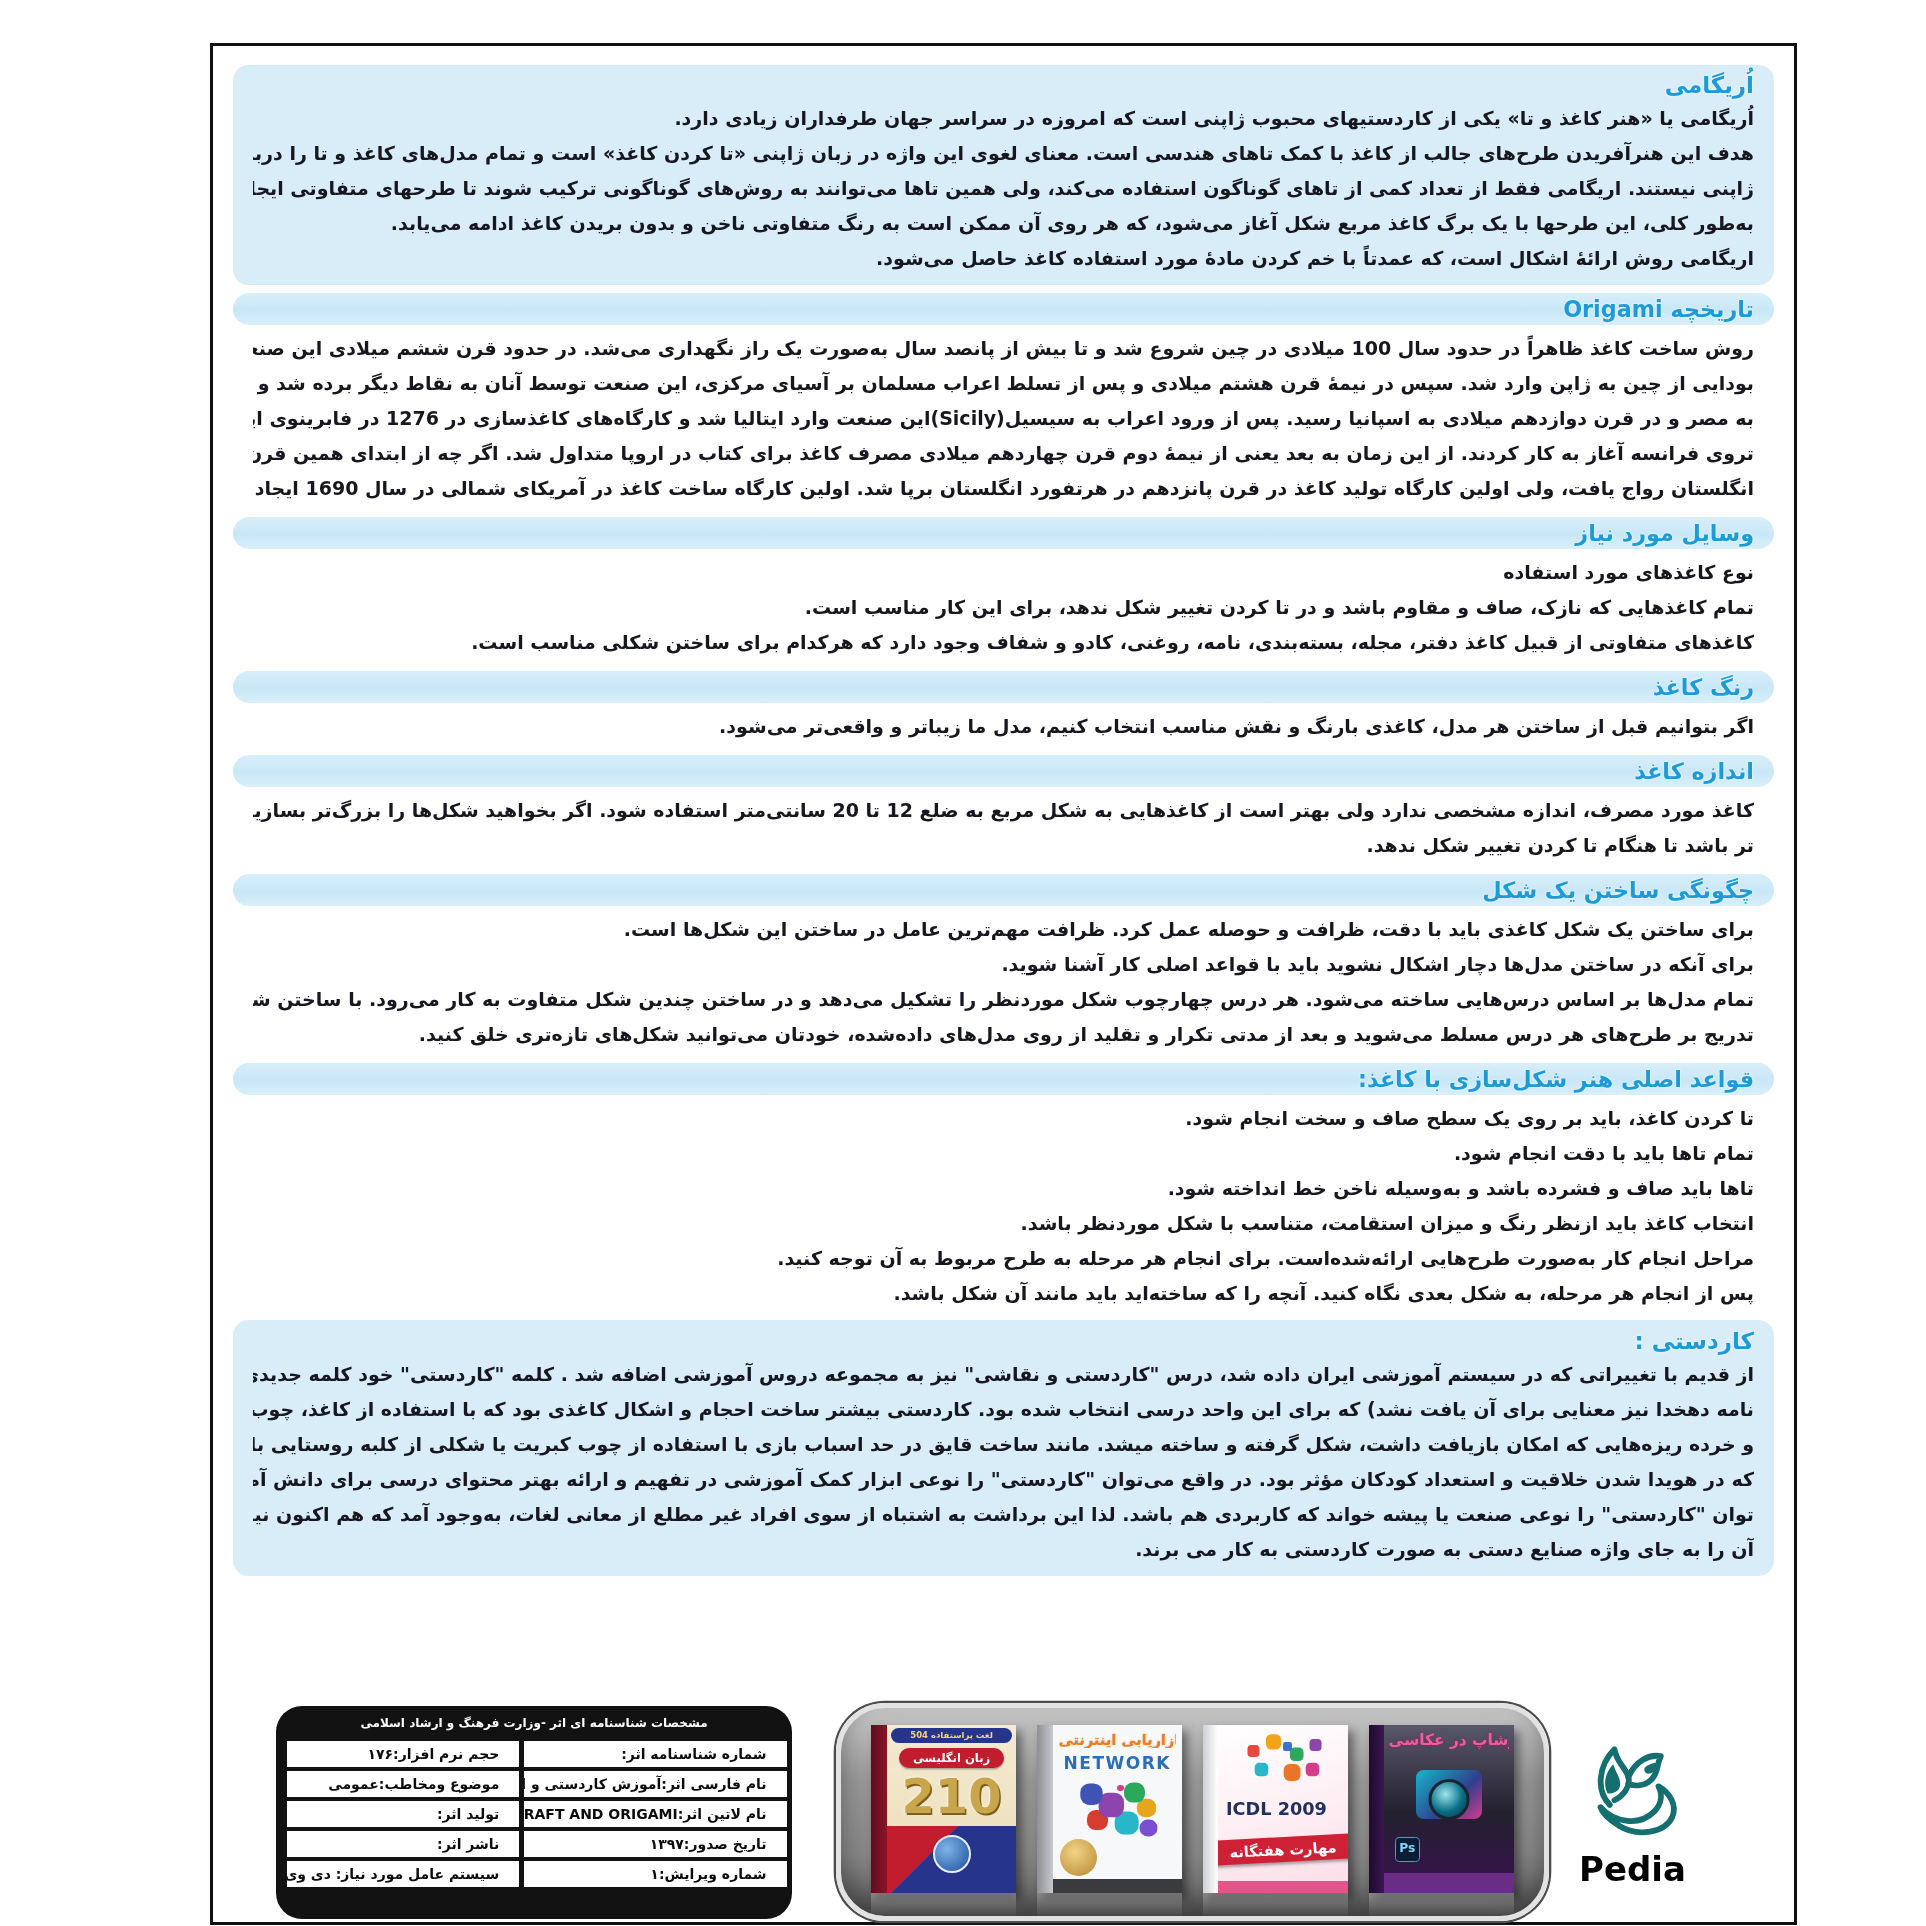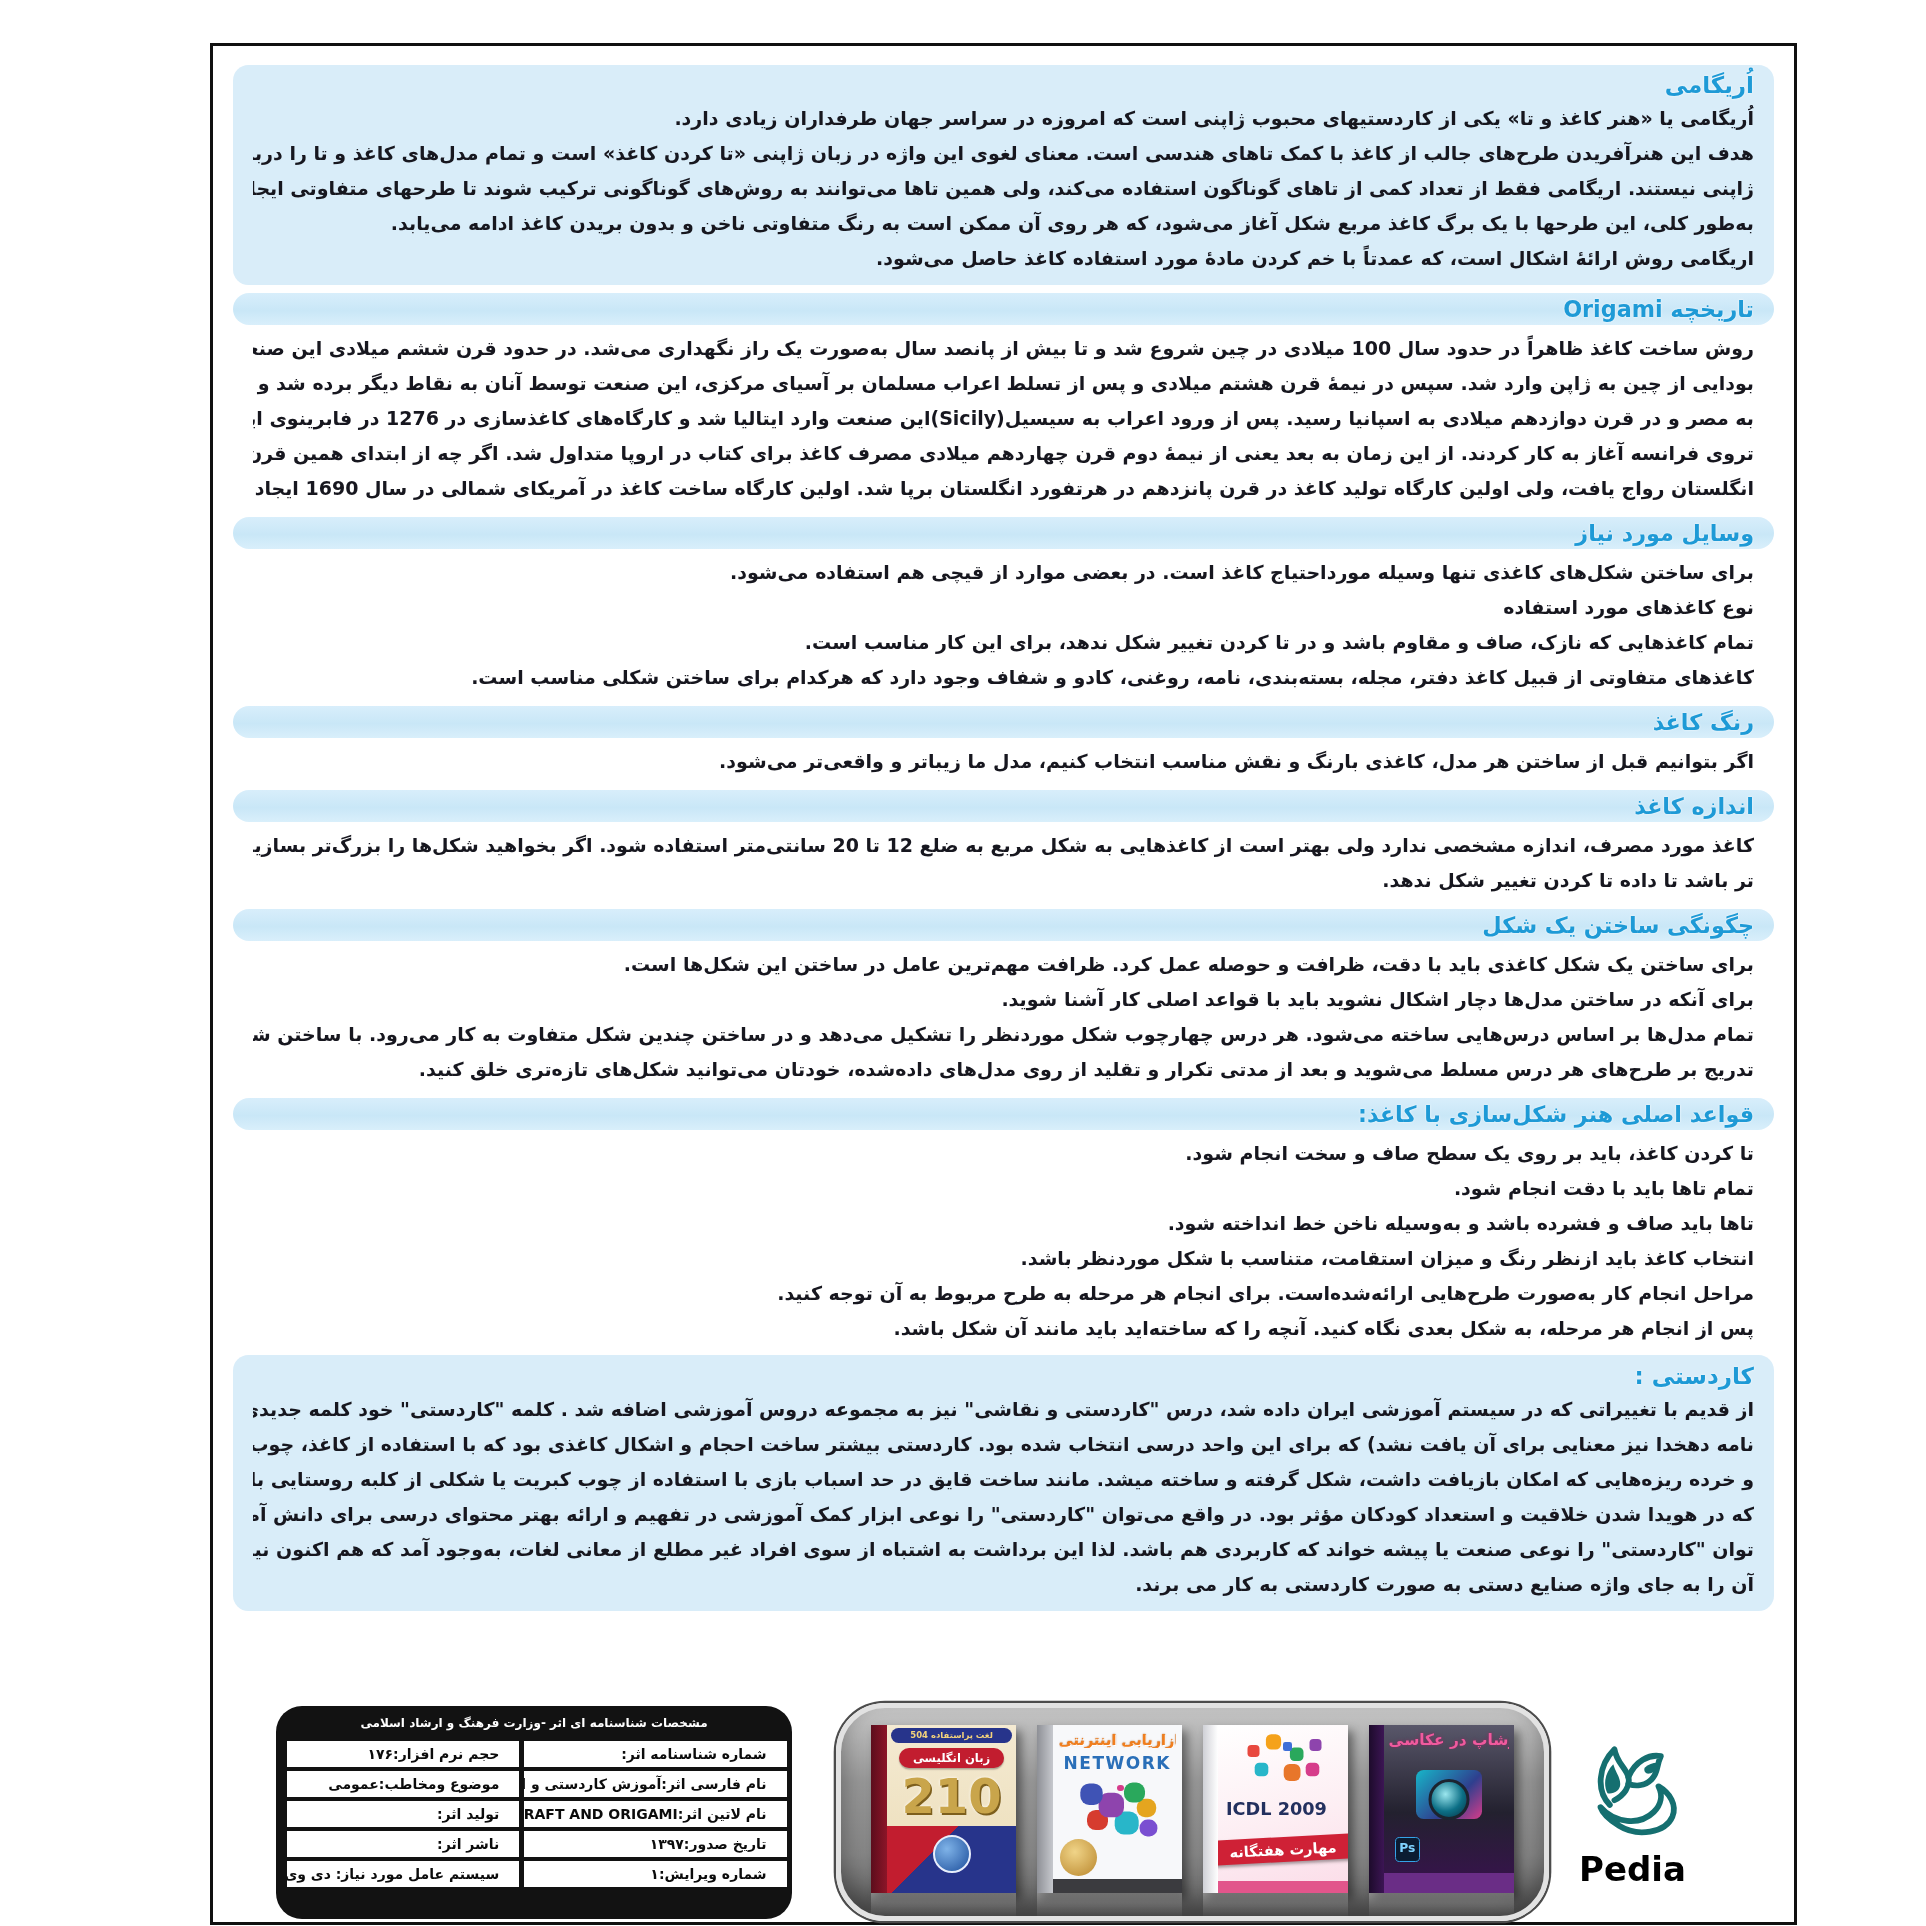--- a/index.html
+++ b/index.html
@@ -160,39 +160,38 @@
       <p class="bline">بودایی از چین به ژاپن وارد شد. سپس در نیمهٔ قرن هشتم میلادی و پس از تسلط اعراب مسلمان بر آسیای مرکزی، این صنعت توسط آنان به نقاط دیگر برده شد و در قرن دهم میلادی</p>
       <p class="bline">به مصر و در قرن دوازدهم میلادی به اسپانیا رسید. پس از ورود اعراب به سیسیل(Sicily)این صنعت وارد ایتالیا شد و کارگاه‌های کاغذسازی در 1276 در فابرینوی ایتالیا و در 1348 در</p>
       <p class="bline">تروی فرانسه آغاز به کار کردند. از این زمان به بعد یعنی از نیمهٔ دوم قرن چهاردهم میلادی مصرف کاغذ برای کتاب در اروپا متداول شد. اگر چه از ابتدای همین قرن استفاده از کاغذ در</p>
       <p class="bline">انگلستان رواج یافت، ولی اولین کارگاه تولید کاغذ در قرن پانزدهم در هرتفورد انگلستان برپا شد. اولین کارگاه ساخت کاغذ در آمریکای شمالی در سال 1690 ایجاد شد.</p>
     </div>
 
     <div class="band">
       <h2 class="sec-title">وسایل مورد نیاز</h2>
     </div>
     <div class="plain">
-      <p class="bline">برای ساختن شکل‌های کاغذی تنها وسیله مورداحتیاج کاغذ است. در بعضی موارد از قیچی هم استفاده می‌شود.</p>
       <p class="bline">نوع کاغذهای مورد استفاده</p>
       <p class="bline">تمام کاغذهایی که نازک، صاف و مقاوم باشد و در تا کردن تغییر شکل ندهد، برای این کار مناسب است.</p>
       <p class="bline">کاغذهای متفاوتی از قبیل کاغذ دفتر، مجله، بسته‌بندی، نامه، روغنی، کادو و شفاف وجود دارد که هرکدام برای ساختن شکلی مناسب است.</p>
     </div>
 
     <div class="band">
       <h2 class="sec-title">رنگ کاغذ</h2>
     </div>
     <div class="plain">
       <p class="bline">اگر بتوانیم قبل از ساختن هر مدل، کاغذی بارنگ و نقش مناسب انتخاب کنیم، مدل ما زیباتر و واقعی‌تر می‌شود.</p>
     </div>
 
     <div class="band">
       <h2 class="sec-title">اندازه کاغذ</h2>
     </div>
     <div class="plain">
       <p class="bline">کاغذ مورد مصرف، اندازه مشخصی ندارد ولی بهتر است از کاغذهایی به شکل مربع به ضلع 12 تا 20 سانتی‌متر استفاده شود. اگر بخواهید شکل‌ها را بزرگ‌تر بسازید باید کاغذتان مقاوم</p>
-      <p class="bline">تر باشد تا داده تا کردن تغییر شکل ندهد.</p>
+      <p class="bline">تر باشد تا هنگام تا کردن تغییر شکل ندهد.</p>
     </div>
 
     <div class="band">
       <h2 class="sec-title">چگونگی ساختن یک شکل</h2>
     </div>
     <div class="plain">
       <p class="bline">برای ساختن یک شکل کاغذی باید با دقت، ظرافت و حوصله عمل کرد. ظرافت مهم‌ترین عامل در ساختن این شکل‌ها است.</p>
       <p class="bline">برای آنکه در ساختن مدل‌ها دچار اشکال نشوید باید با قواعد اصلی کار آشنا شوید.</p>
       <p class="bline">تمام مدل‌ها بر اساس درس‌هایی ساخته می‌شود. هر درس چهارچوب شکل موردنظر را تشکیل می‌دهد و در ساختن چندین شکل متفاوت به کار می‌رود. با ساختن شکل‌های مختلف به</p>
       <p class="bline">تدریج بر طرح‌های هر درس مسلط می‌شوید و بعد از مدتی تکرار و تقلید از روی مدل‌های داده‌شده، خودتان می‌توانید شکل‌های تازه‌تری خلق کنید.</p>

